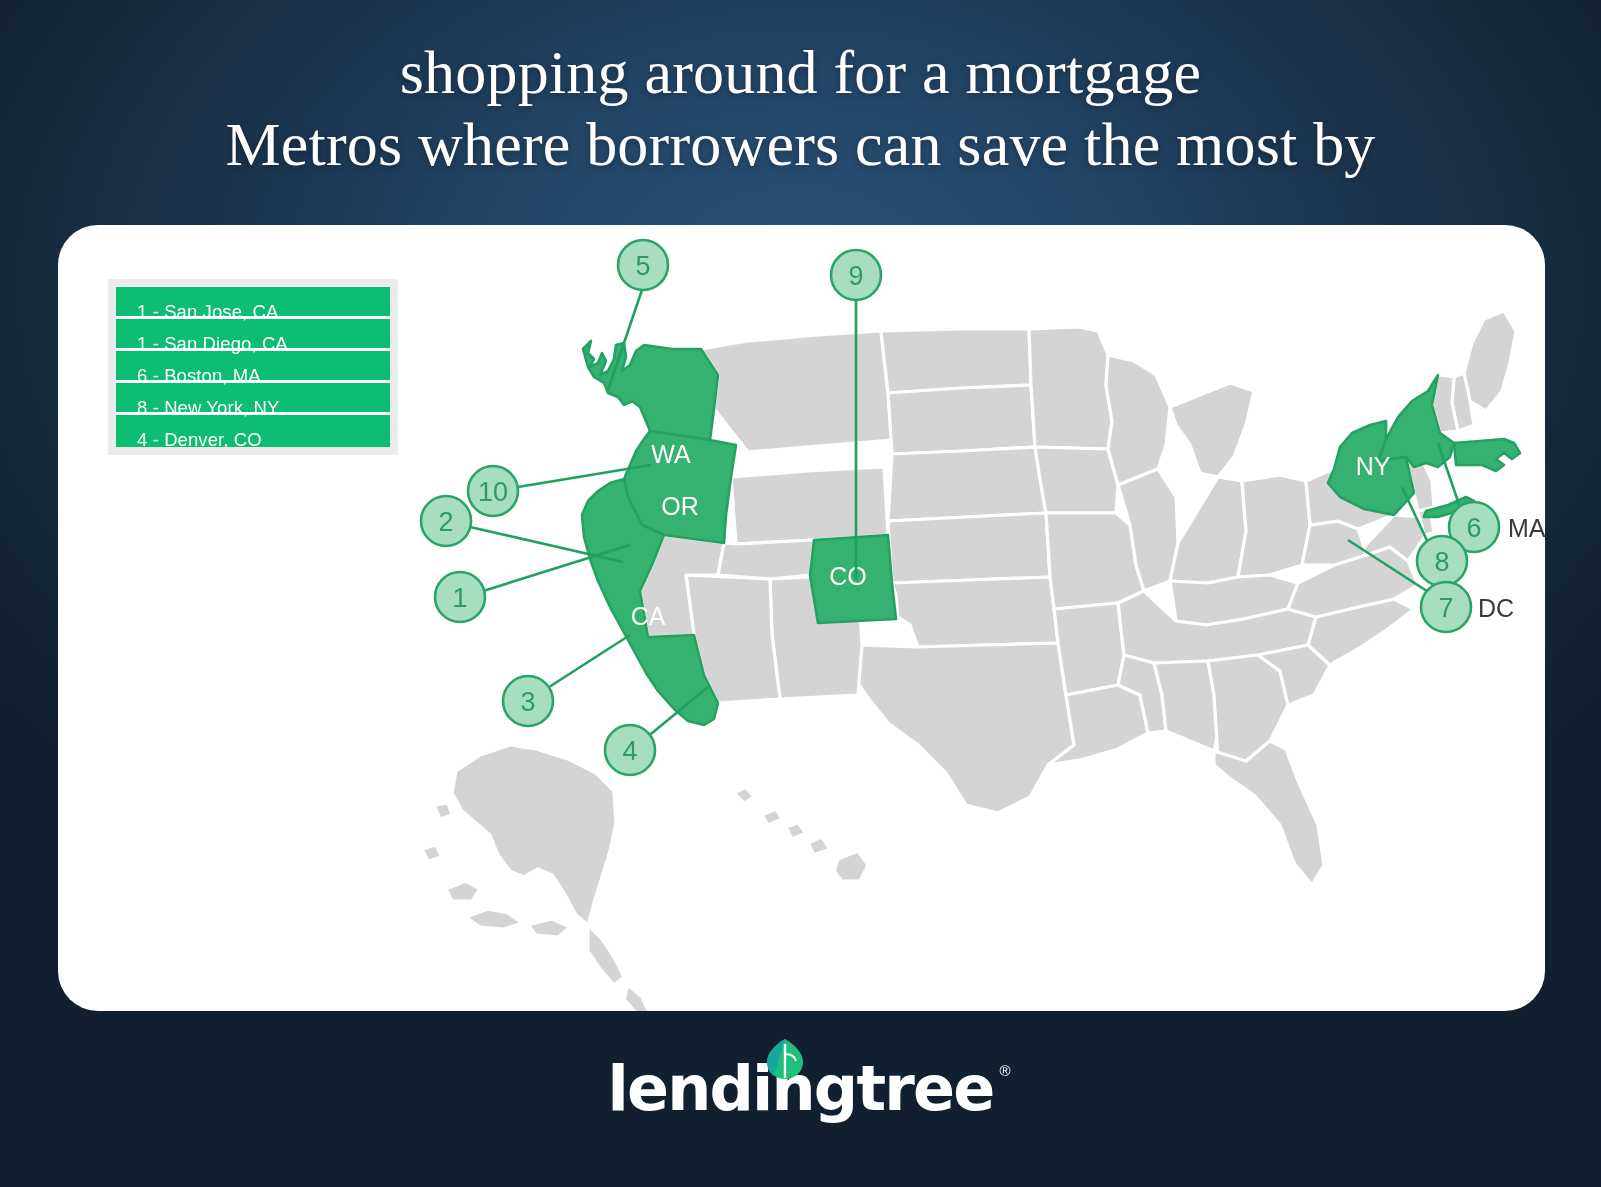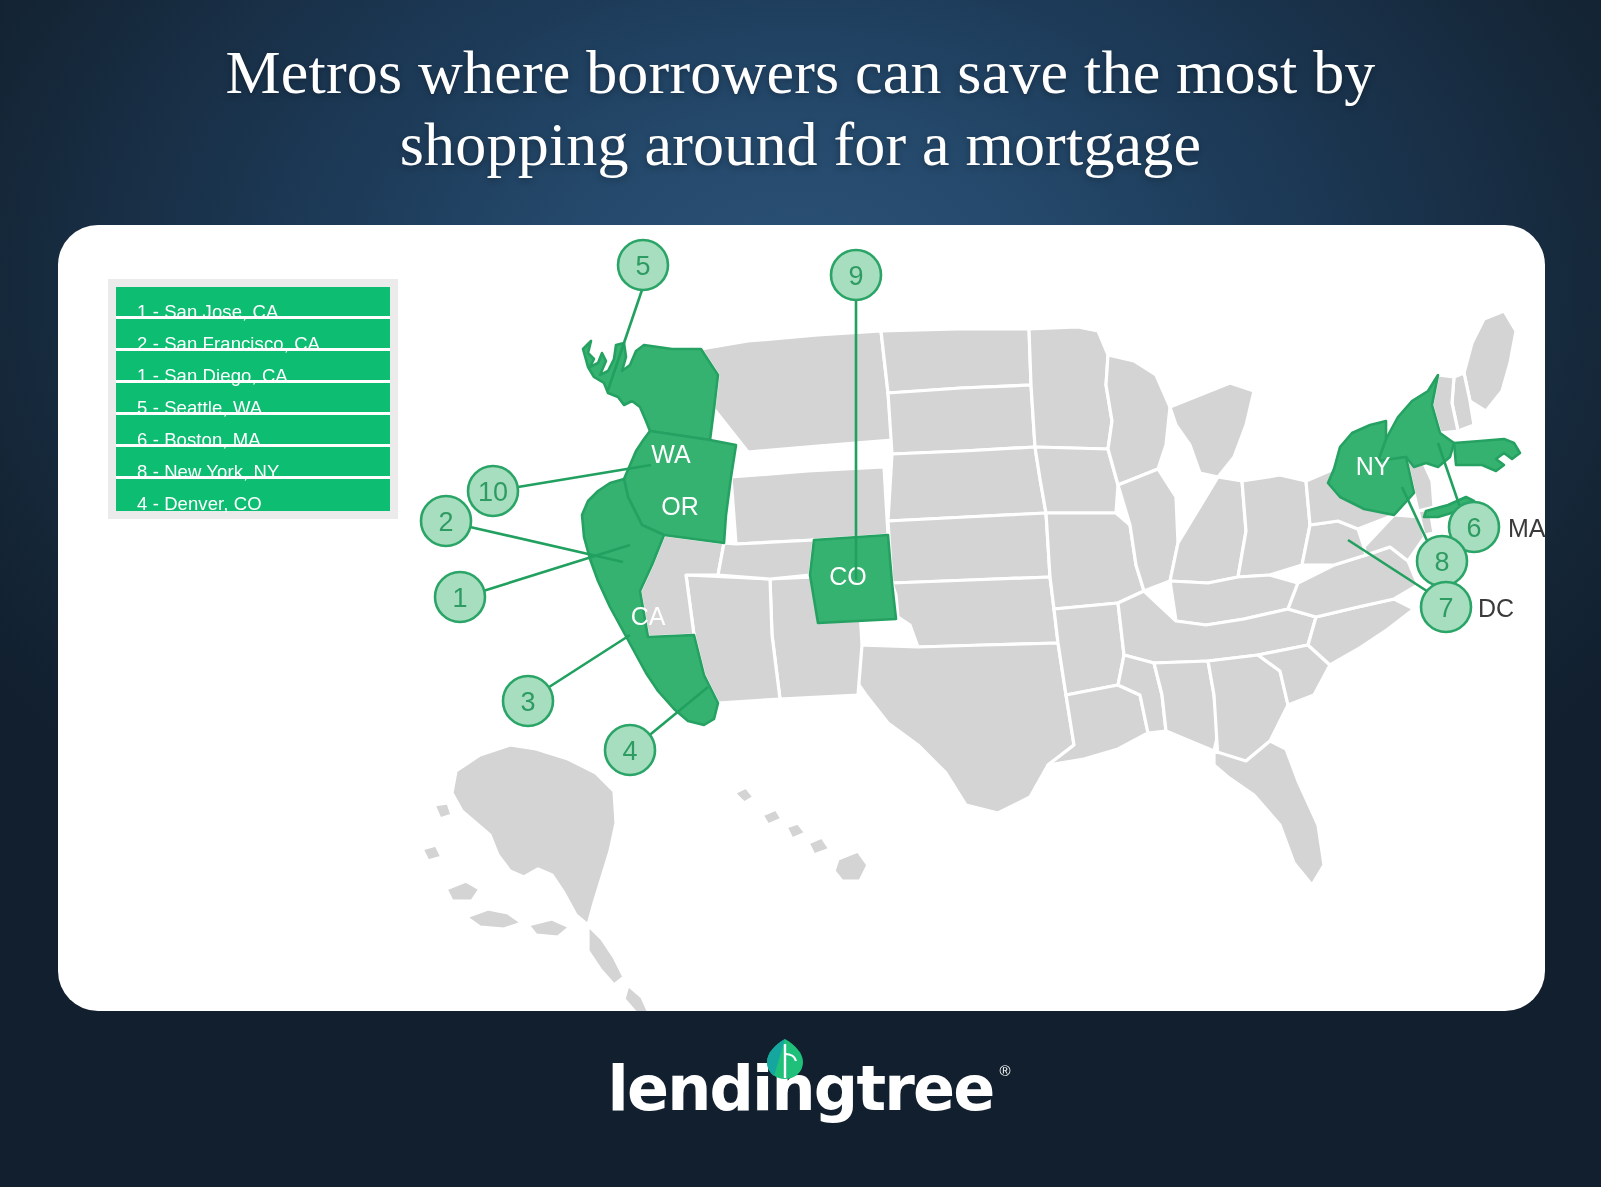--- a/index.html
+++ b/index.html
@@ -137,32 +137,30 @@
     font-size: 15px;
     font-family: "Liberation Sans", sans-serif;
   }
 </style>
 </head>
 <body>
 
 <div id="bg"></div>
 
 <h1 id="title">
+  <span class="tline">shopping around for a mortgage</span>
   <span class="tline">Metros where borrowers can save the most by</span>
-  <span class="tline">shopping around for a mortgage</span>
 </h1>
 
 <div id="card">
 
   <div id="legend-frame">
     <div class="legend-list">
       <div class="legend-row">1 - San Jose, CA</div>
-      <div class="legend-row">2 - San Francisco, CA</div>
       <div class="legend-row">1 - San Diego, CA</div>
-      <div class="legend-row">5 - Seattle, WA</div>
       <div class="legend-row">6 - Boston, MA</div>
       <div class="legend-row">8 - New York, NY</div>
       <div class="legend-row">4 - Denver, CO</div>
     </div>
   </div>
 
   <div id="map-wrap">
     <svg id="map-svg" viewBox="0 0 1127 786" xmlns="http://www.w3.org/2000/svg">
 
       <g>

